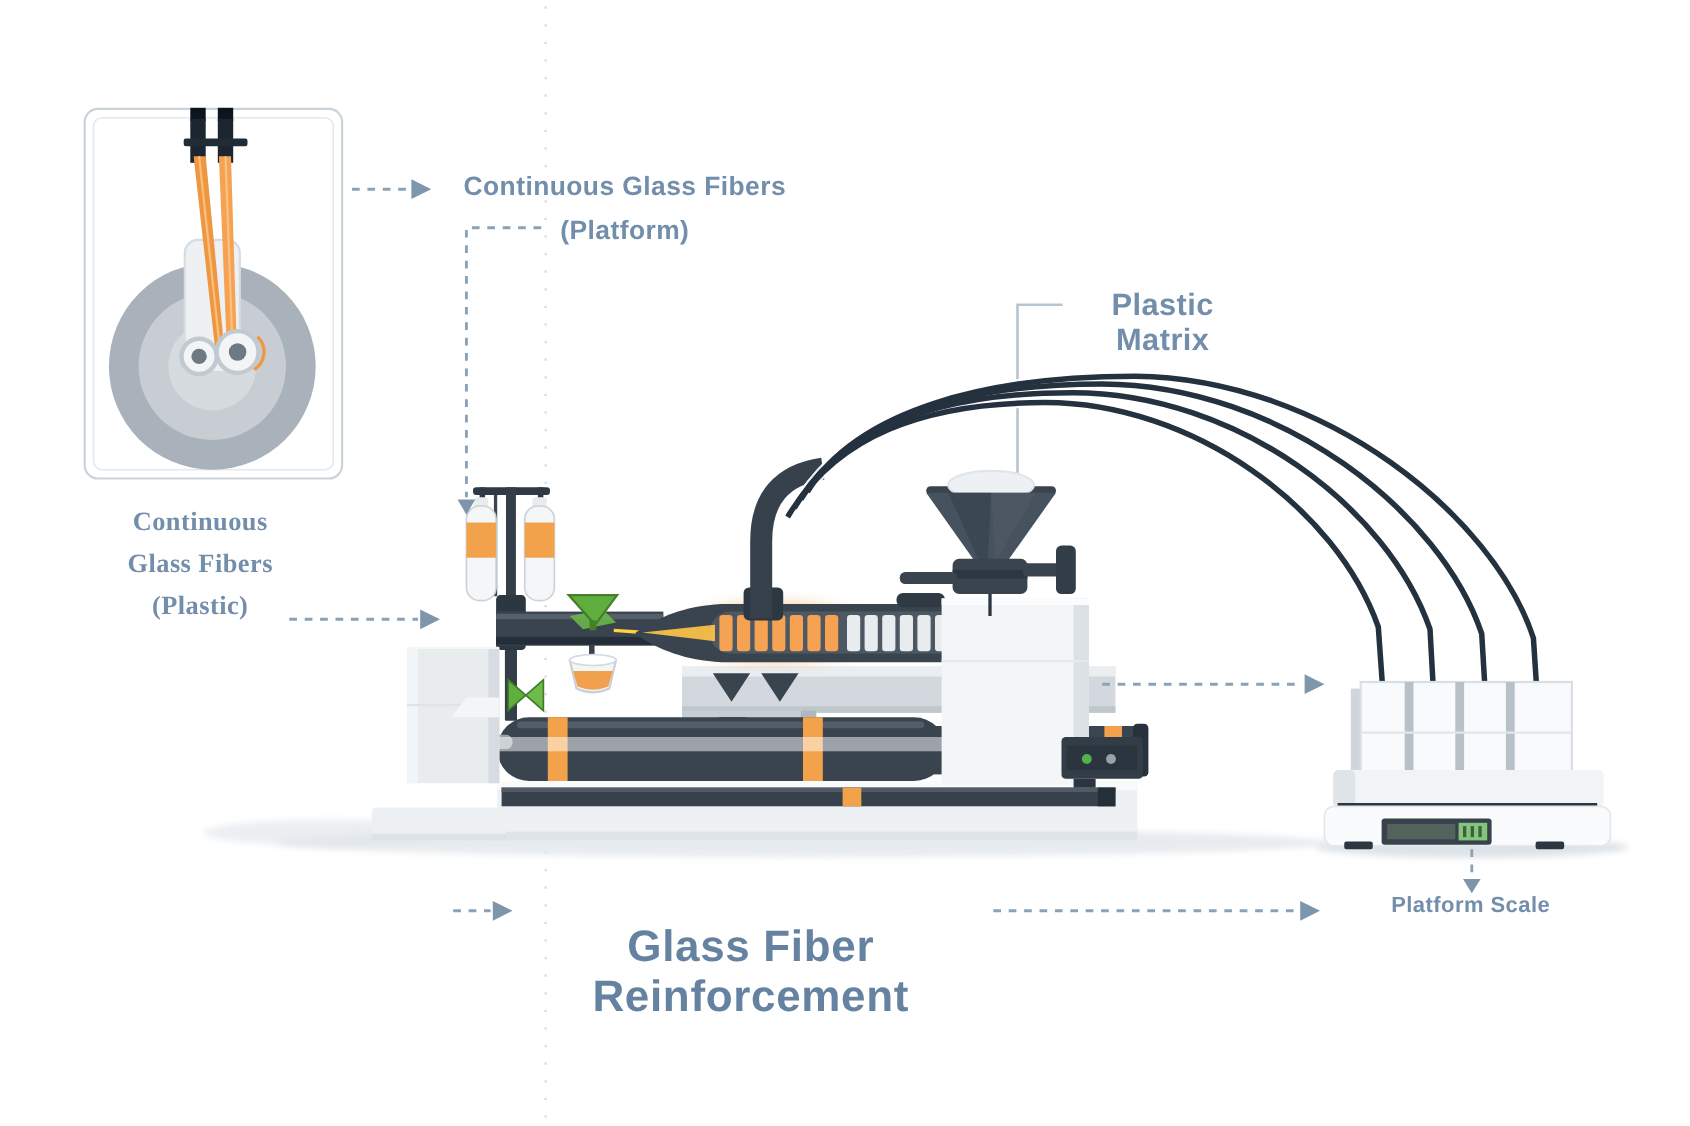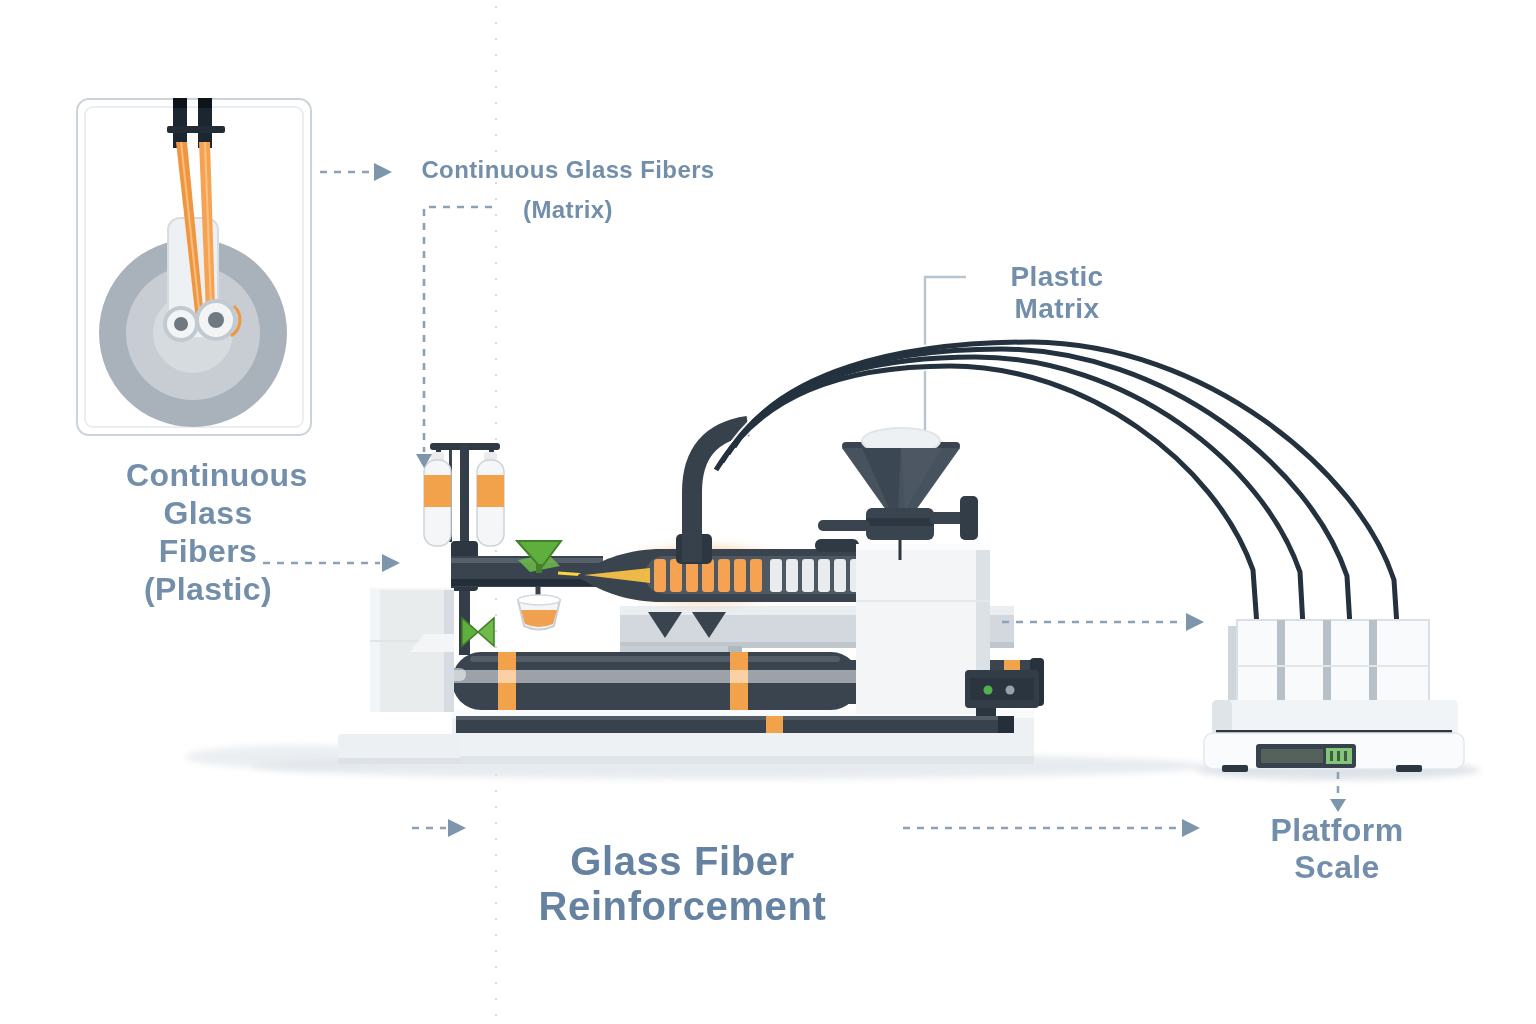--- a/index.html
+++ b/index.html
@@ -12,24 +12,24 @@
   #stage{
     position:relative;width:1536px;height:1024px;background:#ffffff;
     overflow:hidden;font-family:"Liberation Sans",sans-serif;
   }
   #art{position:absolute;left:0;top:0;}
   .label{
     position:absolute;color:var(--label-text);font-weight:700;
     letter-spacing:.4px;text-align:center;opacity:.95;
   }
   .lbl-top{left:418px;top:150px;width:300px;font-size:24px;line-height:40px;}
-  .lbl-left{left:126px;top:456px;width:164px;font-size:32px;line-height:38px;}
+  .lbl-left{left:100px;top:456px;width:164px;font-size:24px;line-height:38px;font-family:Liberation Serif, serif;}
   .lbl-matrix{left:972px;top:261px;width:170px;font-size:28px;}
   .lbl-gfr{left:455px;top:839px;width:455px;font-size:40px;color:var(--label-text-strong);letter-spacing:.6px;}
-  .lbl-scale{left:1237px;top:812px;width:200px;font-size:32px;}
+  .lbl-scale{left:1237px;top:812px;width:200px;font-size:20px;}
   .dash{stroke:var(--arrow);stroke-width:2.6;stroke-dasharray:7 7;fill:none;}
   .head{fill:var(--arrow-head);}
   .conn{stroke:#b7c5d1;stroke-width:2.4;fill:none;}
   .dotcol{stroke:#a8b7c4;stroke-width:2;stroke-dasharray:2 14;opacity:.5;}
 </style>
 </head>
 <body>
 
 <div id="stage">
 
@@ -286,21 +286,21 @@
     <line class="dash" x1="903" y1="828" x2="1180" y2="828"></line>
     <polygon class="head" points="1182,819 1200,828 1182,837"></polygon>
 
     <line class="dash" x1="1338" y1="772" x2="1338" y2="798"></line>
     <polygon class="head" points="1330,799 1346,799 1338,812"></polygon>
   </g>
 </svg>
 
 <div class="label lbl-top">
   <div>Continuous Glass Fibers</div>
-  <div>(Matrix)</div>
+  <div>(Platform)</div>
 </div>
 
 <div class="label lbl-left">
   <div>Continuous</div>
   <div>Glass Fibers</div>
   <div>(Plastic)</div>
 </div>
 
 <div class="label lbl-matrix">Plastic Matrix</div>
 

